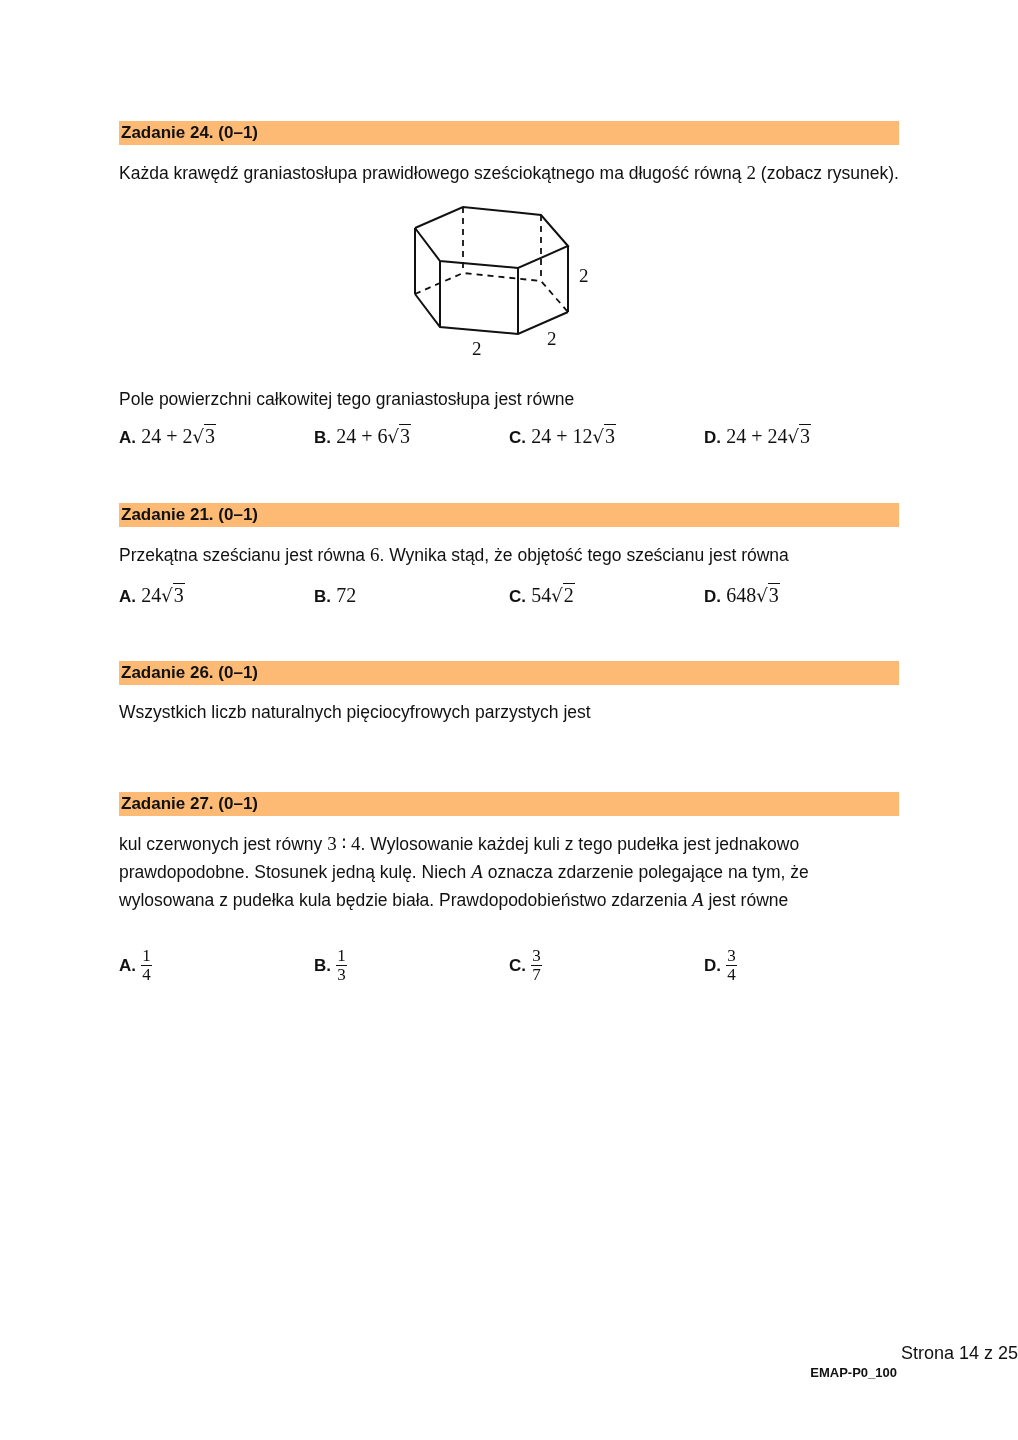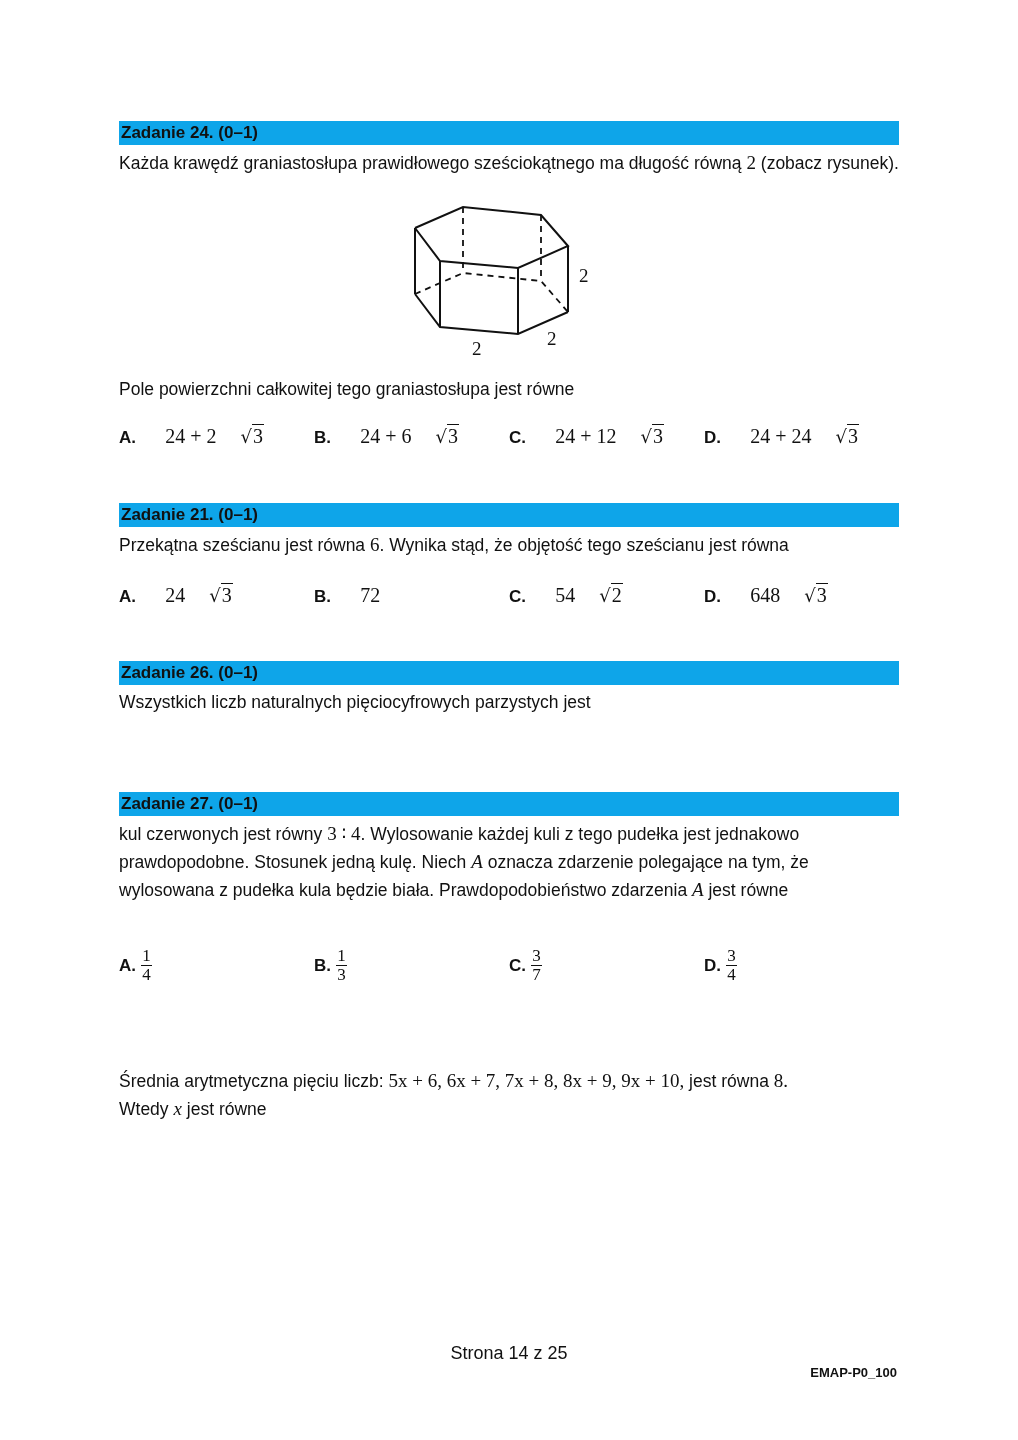--- a/index.html
+++ b/index.html
@@ -1,36 +1,36 @@
 <!DOCTYPE html>
 <html><head>
 <meta charset="utf-8">
 <style>
   html, body { margin: 0; padding: 0; background: #ffffff; }
   body { width: 1018px; height: 1440px; position: relative; overflow: hidden;
          font-family: "Liberation Sans", sans-serif; color: #111; }
   .task { position: absolute; left: 119px; width: 780px; }
-  .task-header { background: #0ea5e9; height: 24px; line-height: 24px; padding-left: 2px;
+  .task-header { background: #fdba74; height: 24px; line-height: 24px; padding-left: 2px;
                  font-weight: bold; font-size: 17px; }
-  .task-text { font-size: 17.5px; line-height: 27px; text-align: justify; margin-top: 4px; }
+  .task-text { font-size: 17.5px; line-height: 27px; text-align: justify; margin-top: 14px; }
   .math { font-family: "Liberation Serif", serif; font-size: 19px; }
   .mi { font-family: "Liberation Serif", serif; font-style: italic; font-size: 19px; }
   .answers { position: absolute; left: 0; width: 780px; height: 40px; }
   .ans { position: absolute; top: 0; white-space: nowrap; font-size: 19px; }
   .ans .lbl { font-weight: bold; font-family: "Liberation Sans", sans-serif; font-size: 17px; }
-  .ans .val { font-family: "Liberation Serif", serif; font-size: 20px; margin-left: 24px; }
+  .ans .val { font-family: "Liberation Serif", serif; font-size: 20px; }
   .ans.a0 { left: 0; } .ans.a1 { left: 195px; } .ans.a2 { left: 390px; } .ans.a3 { left: 585px; }
   .sqrt { display: inline-block; }
   .sqrt .rad { font-family: "DejaVu Serif", serif; font-size: 18px; }
   .sqrt .radicand { border-top: 1.4px solid #111; padding: 0 1px; }
   .frac { display: inline-flex; flex-direction: column; align-items: center; vertical-align: middle;
           font-family: "Liberation Serif", serif; font-size: 17px; line-height: 18px; }
   .frac .num { border-bottom: 1px solid #111; padding: 0 1px; }
   .figure { position: absolute; left: 405px; top: 198px; }
-  .footer-page { position: absolute; left: 0; width: 1018px; top: 1343px; text-align: center; font-size: 18px; }
+  .footer-page { position: absolute; left: 0; width: 1018px; top: 1343px; text-align: right; font-size: 18px; }
   .footer-code { position: absolute; right: 121px; top: 1365px; font-size: 13px; font-weight: bold; text-align: center; }
 </style>
 </head>
 <body>
 
 <div class="task" style="top:121px;">
   <div class="task-header">Zadanie 24. (0–1)</div>
   <div class="task-text">
     <span>Każda krawędź graniastosłupa prawidłowego sześciokątnego ma długość równą </span><span class="math">2</span><span> (zobacz rysunek).</span>
   </div>
@@ -112,20 +112,16 @@
           <span class="den">7</span>
         </span></div>
     <div class="ans a3"><span class="lbl">D.</span> <span class="frac">
           <span class="num">3</span>
           <span class="den">4</span>
         </span></div>
   </div>
 </div>
 
 <div class="task" style="top:1063px;">
-  <div class="task-text">
-    <div style="white-space:nowrap;"><span>Średnia arytmetyczna pięciu liczb: </span><span class="mi" style="font-style:normal;">5x + 6,  6x + 7,  7x + 8,  8x + 9,  9x + 10,</span><span> jest równa </span><span class="math">8.</span></div>
-    <div><span>Wtedy </span> <span class="mi">x</span> <span> jest równe</span></div>
-  </div>
 </div>
 
 <div class="footer-page">Strona 14 z 25</div>
 <div class="footer-code">EMAP-P0_100</div>
 
 </body></html>

